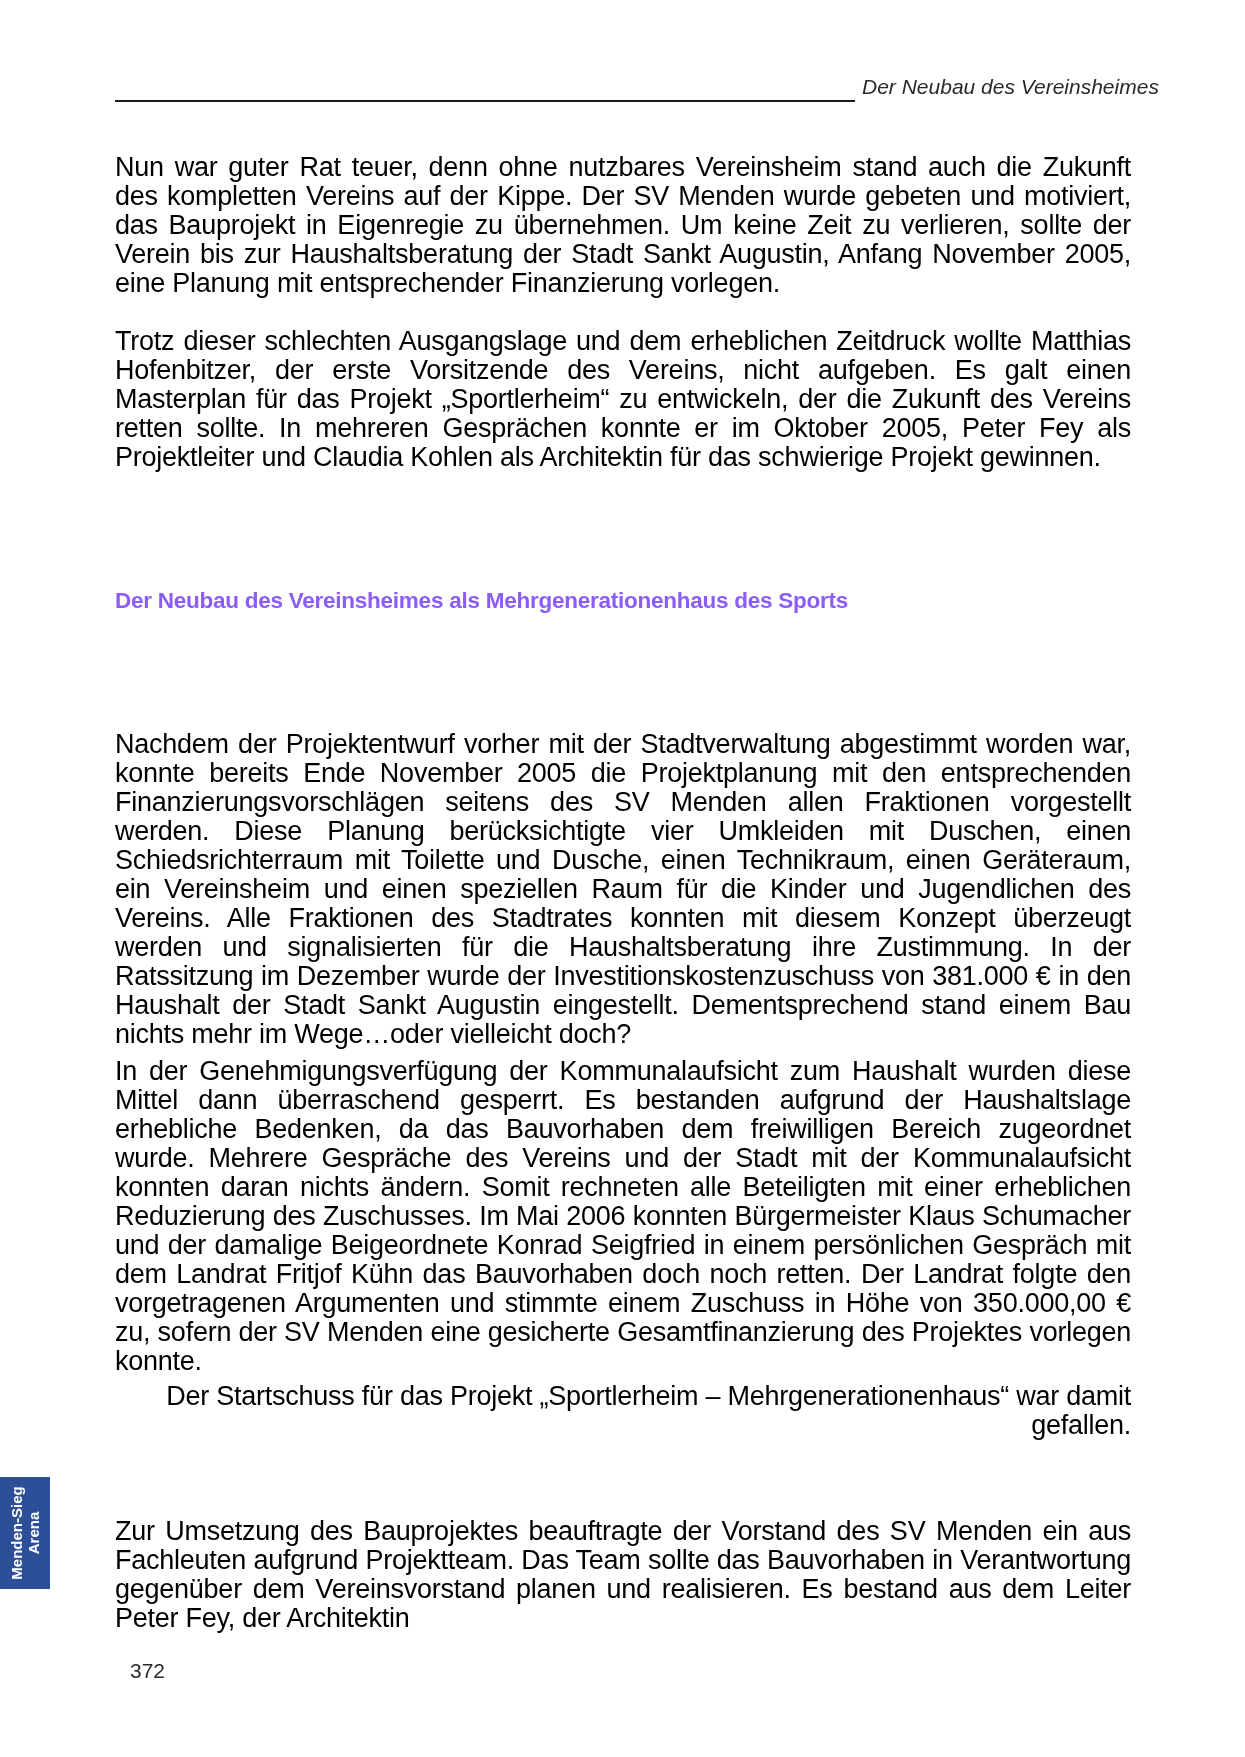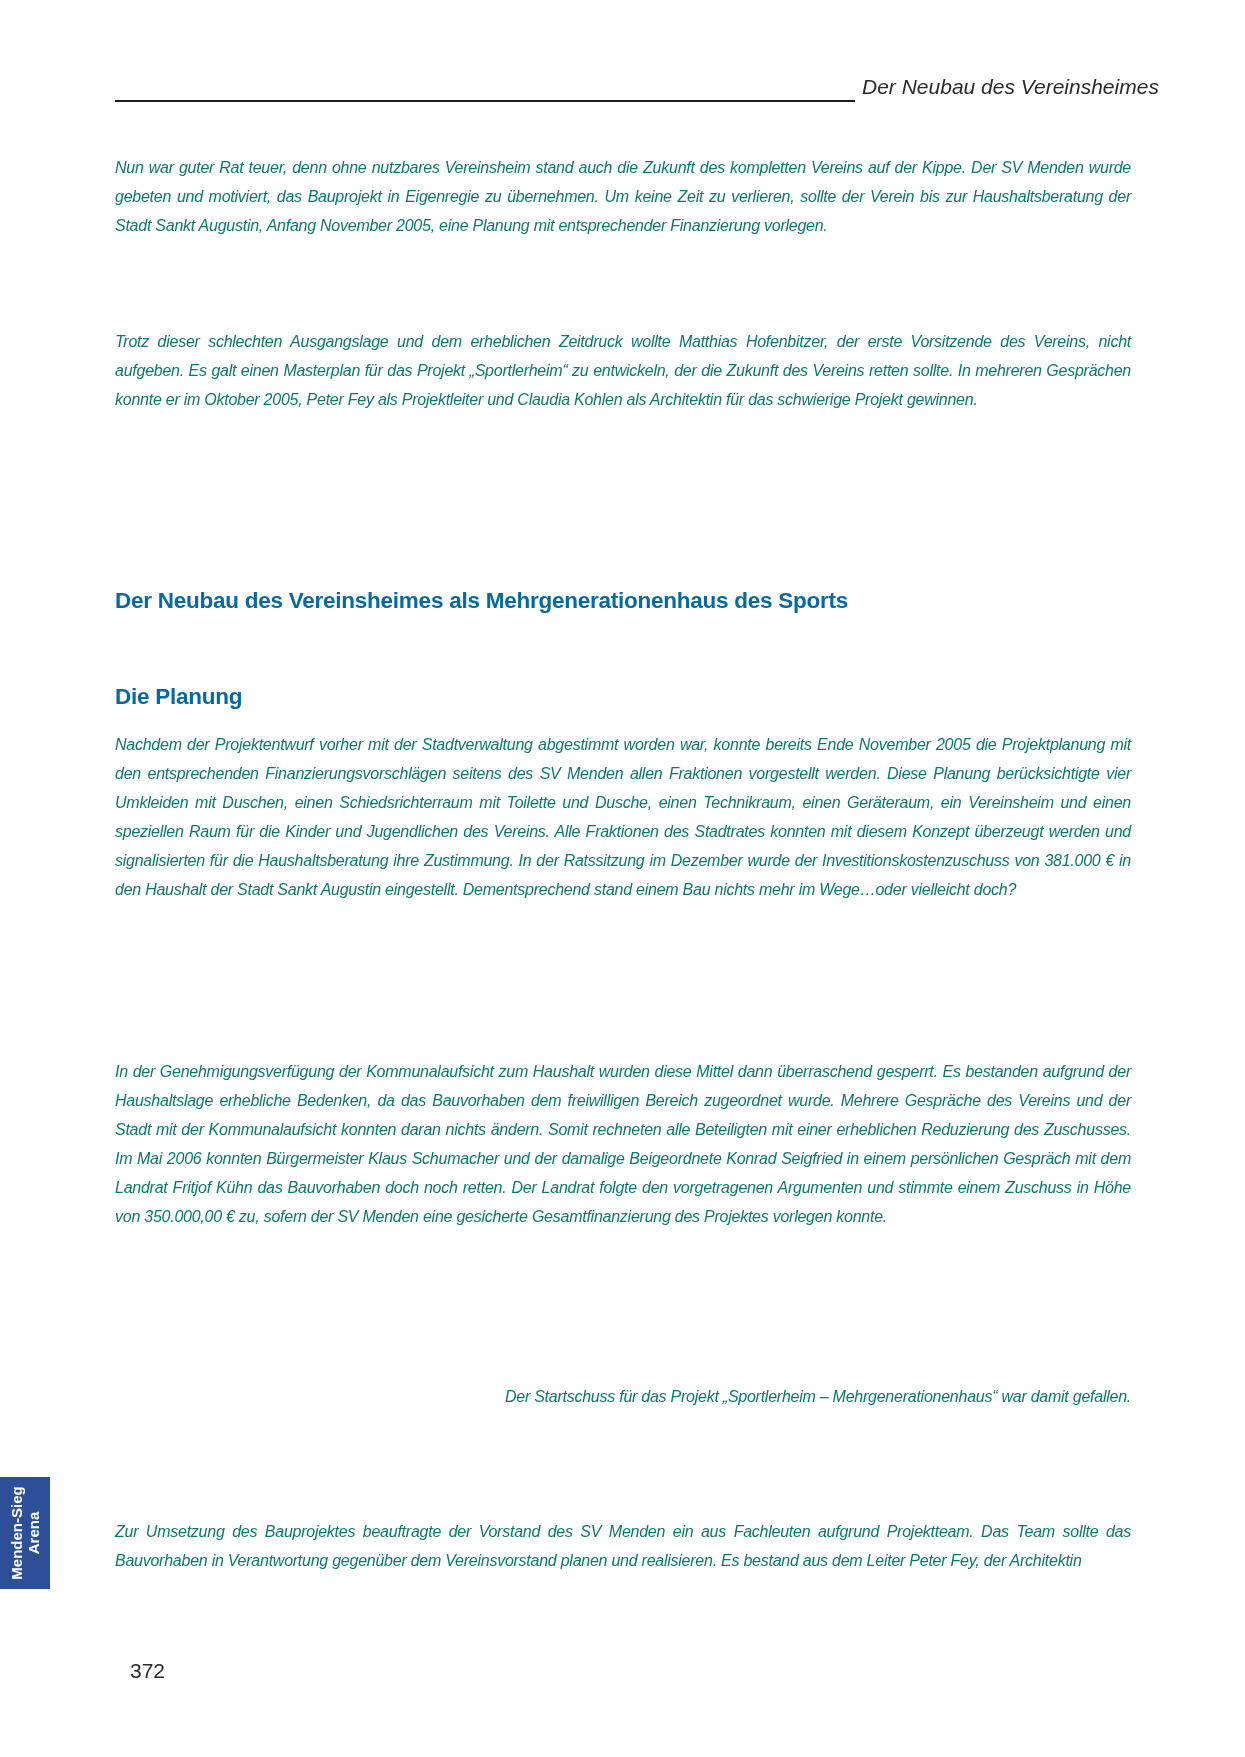--- a/index.html
+++ b/index.html
@@ -31,41 +31,40 @@
     top: 100px;
     left: 115px;
     width: 740px;
     height: 2px;
     background: #1c1c1c;
   }
   .body-block {
     position: absolute;
     left: 115px;
     width: 1016px;
-    font-size: 16px;
+    font-size: 27px;
     line-height: 29px;
     text-align: justify;
     letter-spacing: -0.25px;
-    color: #0f766e;
-    font-style: italic;
+    color: #000000;
   }
   .p1 { top: 153px; }
   .p2 { top: 327px; }
   .p3 { top: 730px; }
   .p4 { top: 1057px; }
   .p5 { top: 1382px; text-align: right; }
   .p6 { top: 1517px; }
   .heading {
     position: absolute;
     left: 115px;
     width: 1016px;
     font-size: 22.5px;
     font-weight: bold;
     letter-spacing: -0.25px;
-    color: #0369a1;
+    color: #8b5cf6;
   }
   .heading-main { top: 588px; }
   .heading-planung { top: 684px; }
   .heading-projektteam { top: 1469px; }
   .page-number {
     position: absolute;
     top: 1659px;
     left: 130px;
     font-size: 21px;
     color: #2b2a29;
@@ -100,21 +99,20 @@
   <div class="running-header">Der Neubau des Vereinsheimes</div>
 
   <div class="header-rule"></div>
 
   <p class="body-block p1">Nun war guter Rat teuer, denn ohne nutzbares Vereinsheim stand auch die Zukunft des kompletten Vereins auf der Kippe. Der SV Menden wurde gebeten und motiviert, das Bauprojekt in Eigenregie zu übernehmen. Um keine Zeit zu verlieren, sollte der Verein bis zur Haushaltsberatung der Stadt Sankt Augustin, Anfang November 2005, eine Planung mit entsprechender Finanzierung vorlegen.</p>
 
   <p class="body-block p2">Trotz dieser schlechten Ausgangslage und dem erheblichen Zeitdruck wollte Matthias Hofenbitzer, der erste Vorsitzende des Vereins, nicht aufgeben. Es galt einen Masterplan für das Projekt „Sportlerheim“ zu entwickeln, der die Zukunft des Vereins retten sollte. In mehreren Gesprächen konnte er im Oktober 2005, Peter Fey als Projektleiter und Claudia Kohlen als Architektin für das schwierige Projekt gewinnen.</p>
 
   <h1 class="heading heading-main">Der Neubau des Vereinsheimes als Mehrgenerationenhaus des Sports</h1>
 
-  <h2 class="heading heading-planung">Die Planung</h2>
 
   <p class="body-block p3">Nachdem der Projektentwurf vorher mit der Stadtverwaltung abgestimmt worden war, konnte bereits Ende November 2005 die Projektplanung mit den entsprechenden Finanzierungsvorschlägen seitens des SV Menden allen Fraktionen vorgestellt werden. Diese Planung berücksichtigte vier Umkleiden mit Duschen, einen Schiedsrichterraum mit Toilette und Dusche, einen Technikraum, einen Geräteraum, ein Vereinsheim und einen speziellen Raum für die Kinder und Jugendlichen des Vereins. Alle Fraktionen des Stadtrates konnten mit diesem Konzept überzeugt werden und signalisierten für die Haushaltsberatung ihre Zustimmung. In der Ratssitzung im Dezember wurde der Investitionskostenzuschuss von 381.000 € in den Haushalt der Stadt Sankt Augustin eingestellt. Dementsprechend stand einem Bau nichts mehr im Wege…oder vielleicht doch?</p>
 
   <p class="body-block p4">In der Genehmigungsverfügung der Kommunalaufsicht zum Haushalt wurden diese Mittel dann überraschend gesperrt. Es bestanden aufgrund der Haushaltslage erhebliche Bedenken, da das Bauvorhaben dem freiwilligen Bereich zugeordnet wurde. Mehrere Gespräche des Vereins und der Stadt mit der Kommunalaufsicht konnten daran nichts ändern. Somit rechneten alle Beteiligten mit einer erheblichen Reduzierung des Zuschusses. Im Mai 2006 konnten Bürgermeister Klaus Schumacher und der damalige Beigeordnete Konrad Seigfried in einem persönlichen Gespräch mit dem Landrat Fritjof Kühn das Bauvorhaben doch noch retten. Der Landrat folgte den vorgetragenen Argumenten und stimmte einem Zuschuss in Höhe von 350.000,00 € zu, sofern der SV Menden eine gesicherte Gesamtfinanzierung des Projektes vorlegen konnte.</p>
 
   <p class="body-block p5">Der Startschuss für das Projekt „Sportlerheim – Mehrgenerationenhaus“ war damit gefallen.</p>
 
 
   <p class="body-block p6">Zur Umsetzung des Bauprojektes beauftragte der Vorstand des SV Menden ein aus Fachleuten aufgrund Projektteam. Das Team sollte das Bauvorhaben in Verantwortung gegenüber dem Vereinsvorstand planen und realisieren. Es bestand aus dem Leiter Peter Fey, der Architektin</p>
 

